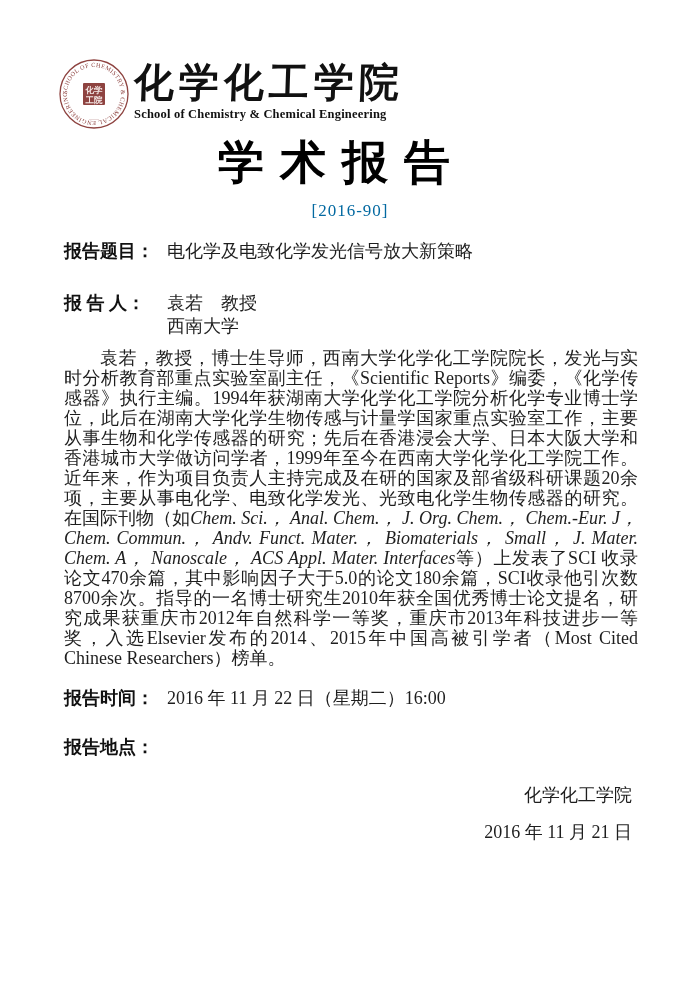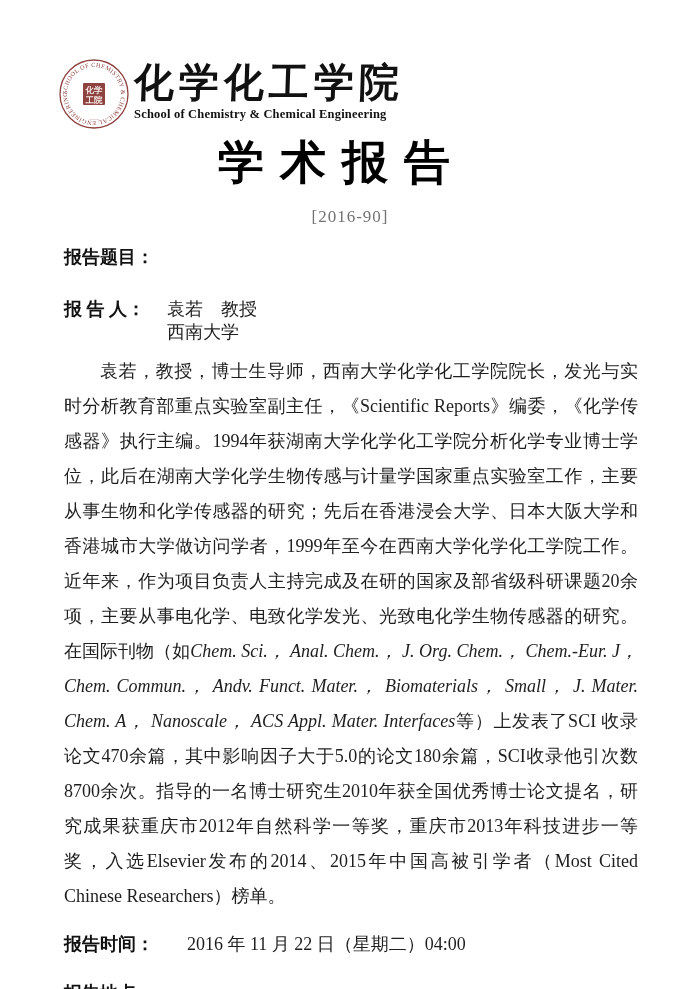--- a/index.html
+++ b/index.html
@@ -43,48 +43,48 @@
     font-weight: bold;
     letter-spacing: 16px;
     margin-top: 2px;
     margin-left: -16px; 
     color: #000;
   }
   .issue-number {
     text-align: center;
     font-size: 17px;
     letter-spacing: 1px;
-    margin-top: 13px;
-    color: #737373;
+    margin-top: 7px;
+    color: #0369a1;
   }
   
   .content { padding: 0 62px 0 64px; font-size: 18px; }
   .meta-row { display: flex; margin-top: 29px; line-height: 23px; }
   .meta-row.first { margin-top: 19px; }
   .meta-label {
     font-weight: bold;
     width: 103px;
     flex: none;
     white-space: pre;
     color: #111;
   }
   .meta-value { white-space: pre; }
   .affiliation-row { padding-left: 103px; line-height: 23px; }
   
   .intro-para {
     margin-top: 10px;
     text-align: justify;
     text-indent: 2em;
     font-size: 18px;
-    line-height: 35px;
+    line-height: 20px;
     color: #1e1e1e;
   }
   
   .schedule-row { display: flex; margin-top: 25px; line-height: 24px; }
-  .schedule-row.first { margin-top: 18px; gap: 20px; }
+  .schedule-row.first { margin-top: 18px; }
   
   .footer {
     margin-top: 24px;
     padding-right: 68px;
     text-align: right;
     font-size: 18px;
   }
   .footer-line { line-height: 24px; }
   .footer-line + .footer-line { margin-top: 13px; }
 </style>
@@ -111,37 +111,38 @@
     </div>
   </div>
 
   <div class="doc-title">学术报告</div>
   <div class="issue-number">[2016-90]</div>
 
   <div class="content">
 
     <div class="meta-row first">
       <span class="meta-label">报告题目：</span>
+      <span class="meta-value">电化学及电致化学发光信号放大新策略</span>
     </div>
 
     <div class="meta-row">
       <span class="meta-label">报 告 人：</span>
       <span class="meta-value">袁若　教授</span>
     </div>
 
     <div class="affiliation-row">
       <span>西南大学</span>
     </div>
 
 
     <p class="intro-para"><span>袁若，教授，博士生导师，西南大学化学化工学院院长，发光与实时分析教育部重点实验室副主任，《Scientific Reports》编委，《化学传感器》执行主编。1994年获湖南大学化学化工学院分析化学专业博士学位，此后在湖南大学化学生物传感与计量学国家重点实验室工作，主要从事生物和化学传感器的研究；先后在香港浸会大学、日本大阪大学和香港城市大学做访问学者，1999年至今在西南大学化学化工学院工作。近年来，作为项目负责人主持完成及在研的国家及部省级科研课题20余项，主要从事电化学、电致化学发光、光致电化学生物传感器的研究。在国际刊物（如</span><span style="font-style: italic;">Chem. Sci.， Anal. Chem.， J. Org. Chem.， Chem.-Eur. J， Chem. Commun.， Andv. Funct. Mater.， Biomaterials， Small， J. Mater. Chem. A， Nanoscale， ACS Appl. Mater. Interfaces</span><span>等）上发表了SCI 收录论文470余篇，其中影响因子大于5.0的论文180余篇，SCI收录他引次数8700余次。指导的一名博士研究生2010年获全国优秀博士论文提名，研究成果获重庆市2012年自然科学一等奖，重庆市2013年科技进步一等奖，入选Elsevier发布的2014、2015年中国高被引学者（Most Cited Chinese Researchers）榜单。</span></p>
 
     <div class="schedule-row first">
       <span class="meta-label">报告时间：</span>
-      <span class="meta-value">2016 年 11 月 22 日（星期二）04:00</span>
+      <span class="meta-value">2016 年 11 月 22 日（星期二）16:00</span>
     </div>
 
     <div class="schedule-row">
       <span class="meta-label">报告地点：</span>
     </div>
 
   </div>
 
   <div class="footer">
     <div class="footer-line">化学化工学院</div>

